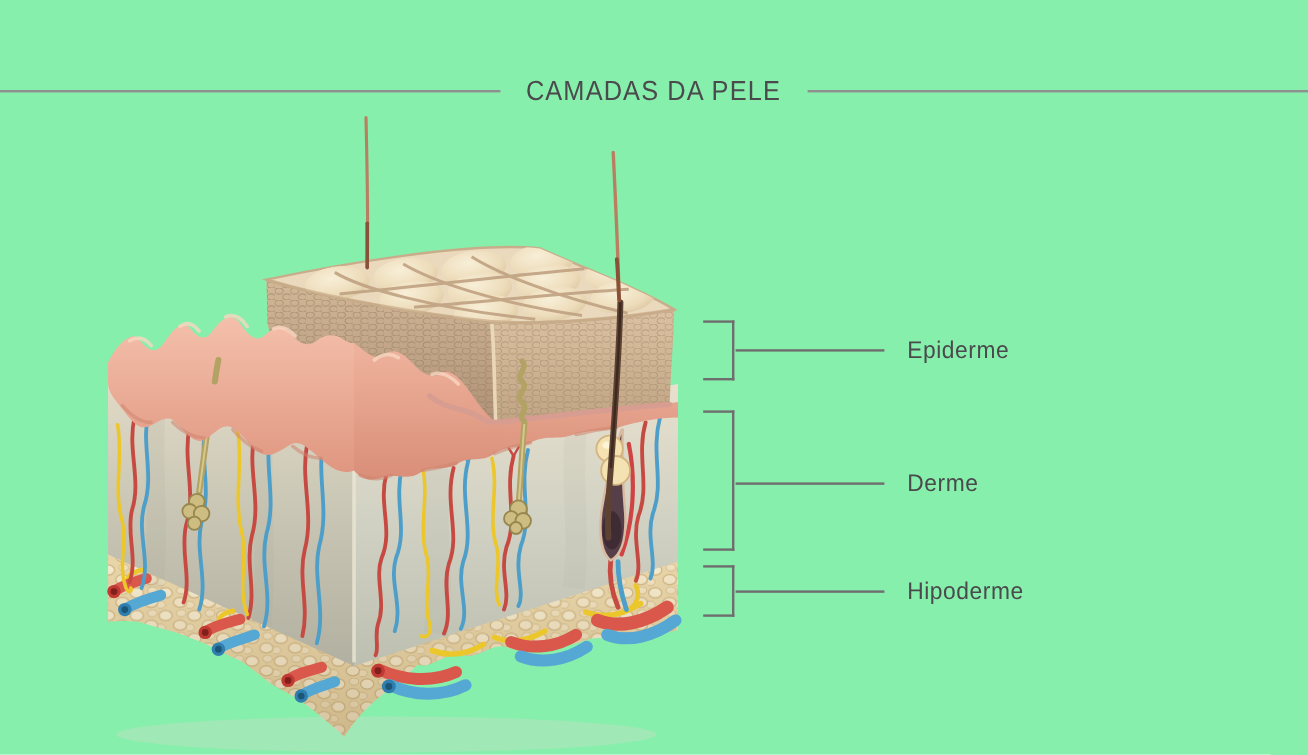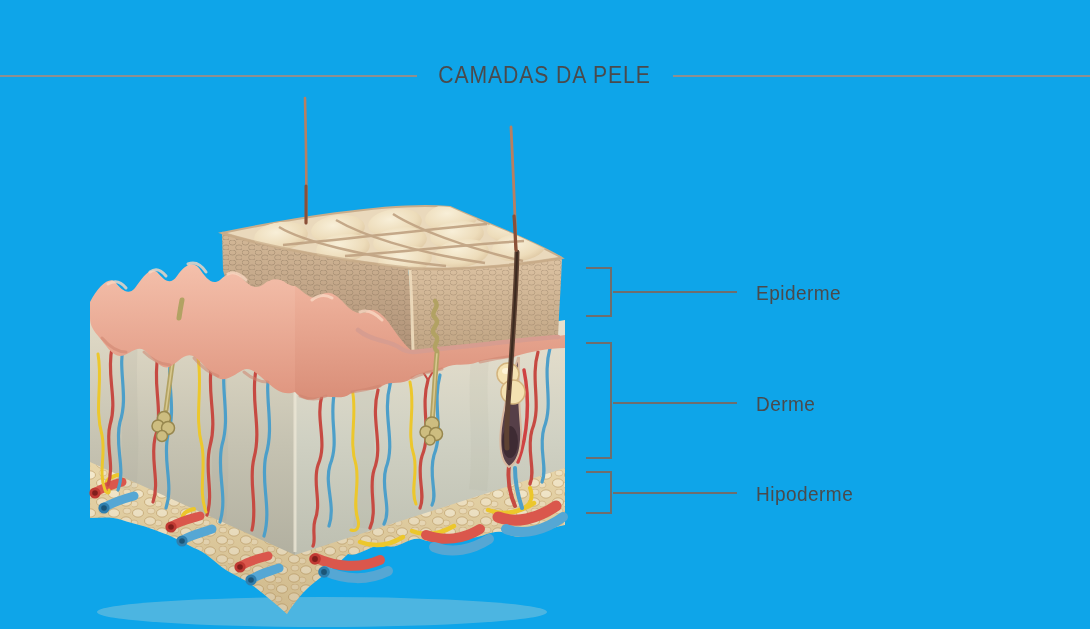--- a/index.html
+++ b/index.html
@@ -1,16 +1,16 @@
 <!DOCTYPE html>
 <html><head>
 <meta charset="utf-8">
 <style>
   html,body{margin:0;padding:0;background:#ffffff;}
-  .canvas{position:relative;width:1090px;height:629px;background:#0ea5e9;overflow:hidden;
+  .canvas{position:relative;width:1090px;height:629px;background:#86efac;overflow:hidden;
           font-family:"Liberation Sans", sans-serif;}
   
   .header{position:absolute;left:0;right:0;top:62px;display:flex;align-items:center;}
   .rule{flex:1;height:2px;background:#8f8f8f;}
   .page-title{margin:0 12px;font-size:23px;font-weight:400;color:#4a4a4c;letter-spacing:1px;
               white-space:nowrap;transform:scaleX(.92);transform-origin:center;}
   
   .bracket{position:absolute;left:586px;width:26px;border:2px solid #6e6e6e;border-left:none;
            box-sizing:border-box;}
   .b-epiderme{top:267px;height:50px;}

